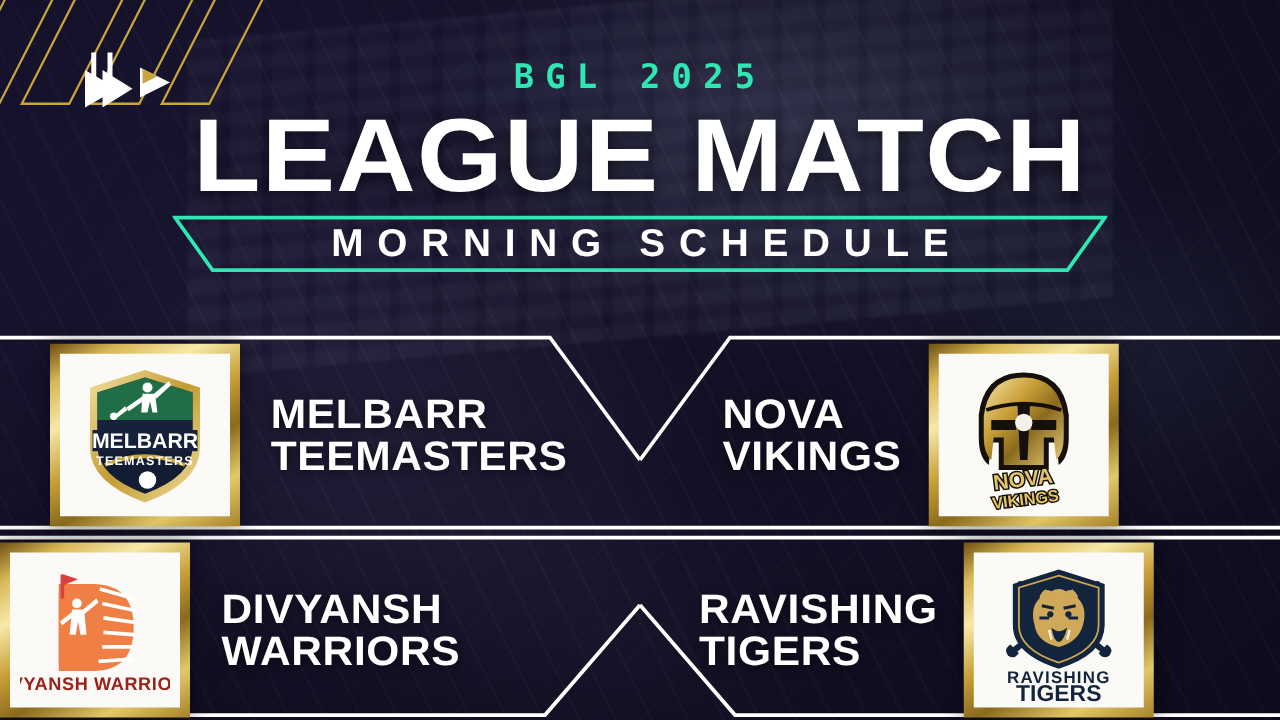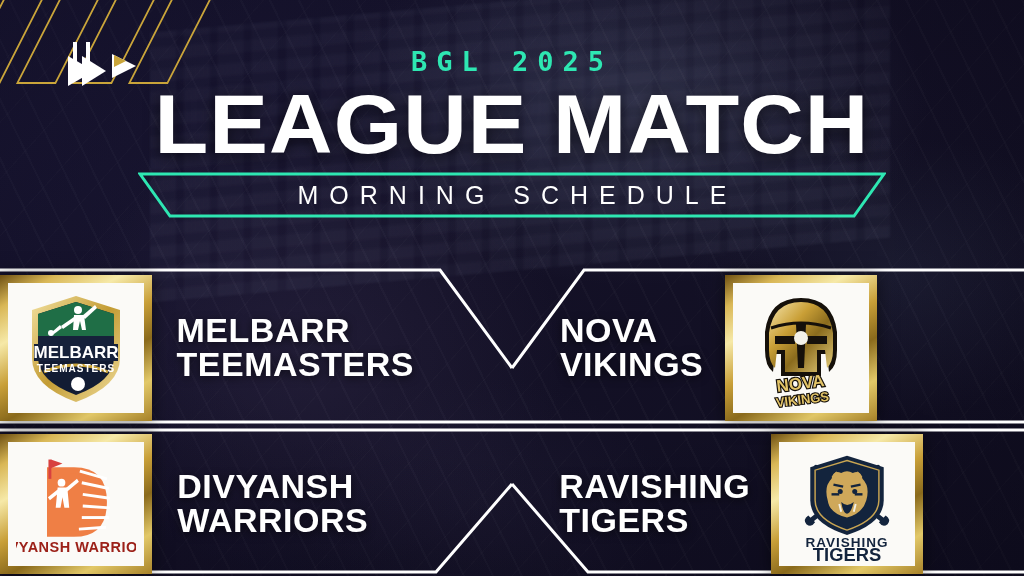--- a/index.html
+++ b/index.html
@@ -95,34 +95,34 @@
 
   .ribbon {
     position:absolute; left:138px; top:171px;
     width:748px; height:48px;
   }
   .ribbon svg { display:block; width:100%; height:100%; }
   .ribbon-label {
     position:absolute; inset:0;
     display:flex; align-items:center; justify-content:center;
     color:#ffffff;
-    font-size:25px;
-    font-weight:normal;
+    font-size:31px;
+    font-weight:bold;
     letter-spacing:11px;
     text-indent:11px;
     font-family:"Liberation Sans", sans-serif;
   }
 
   
   .lines { position:absolute; left:0; top:246px; width:1024px; height:330px; }
   .lines svg { display:block; }
 
   
   .row { position:absolute; left:0; width:1024px; height:152px; display:flex; align-items:center; }
-  .row-top { top:272px; }
+  .row-top { top:272px;padding-left:40px; }
   .row-bot { top:428px; }
 
   .team {
     display:flex; align-items:center;
     width:462px; height:152px;
   }
   .team.right { justify-content:flex-end; flex-direction:row-reverse; }
 
   .team-name {
     color:#ffffff;

